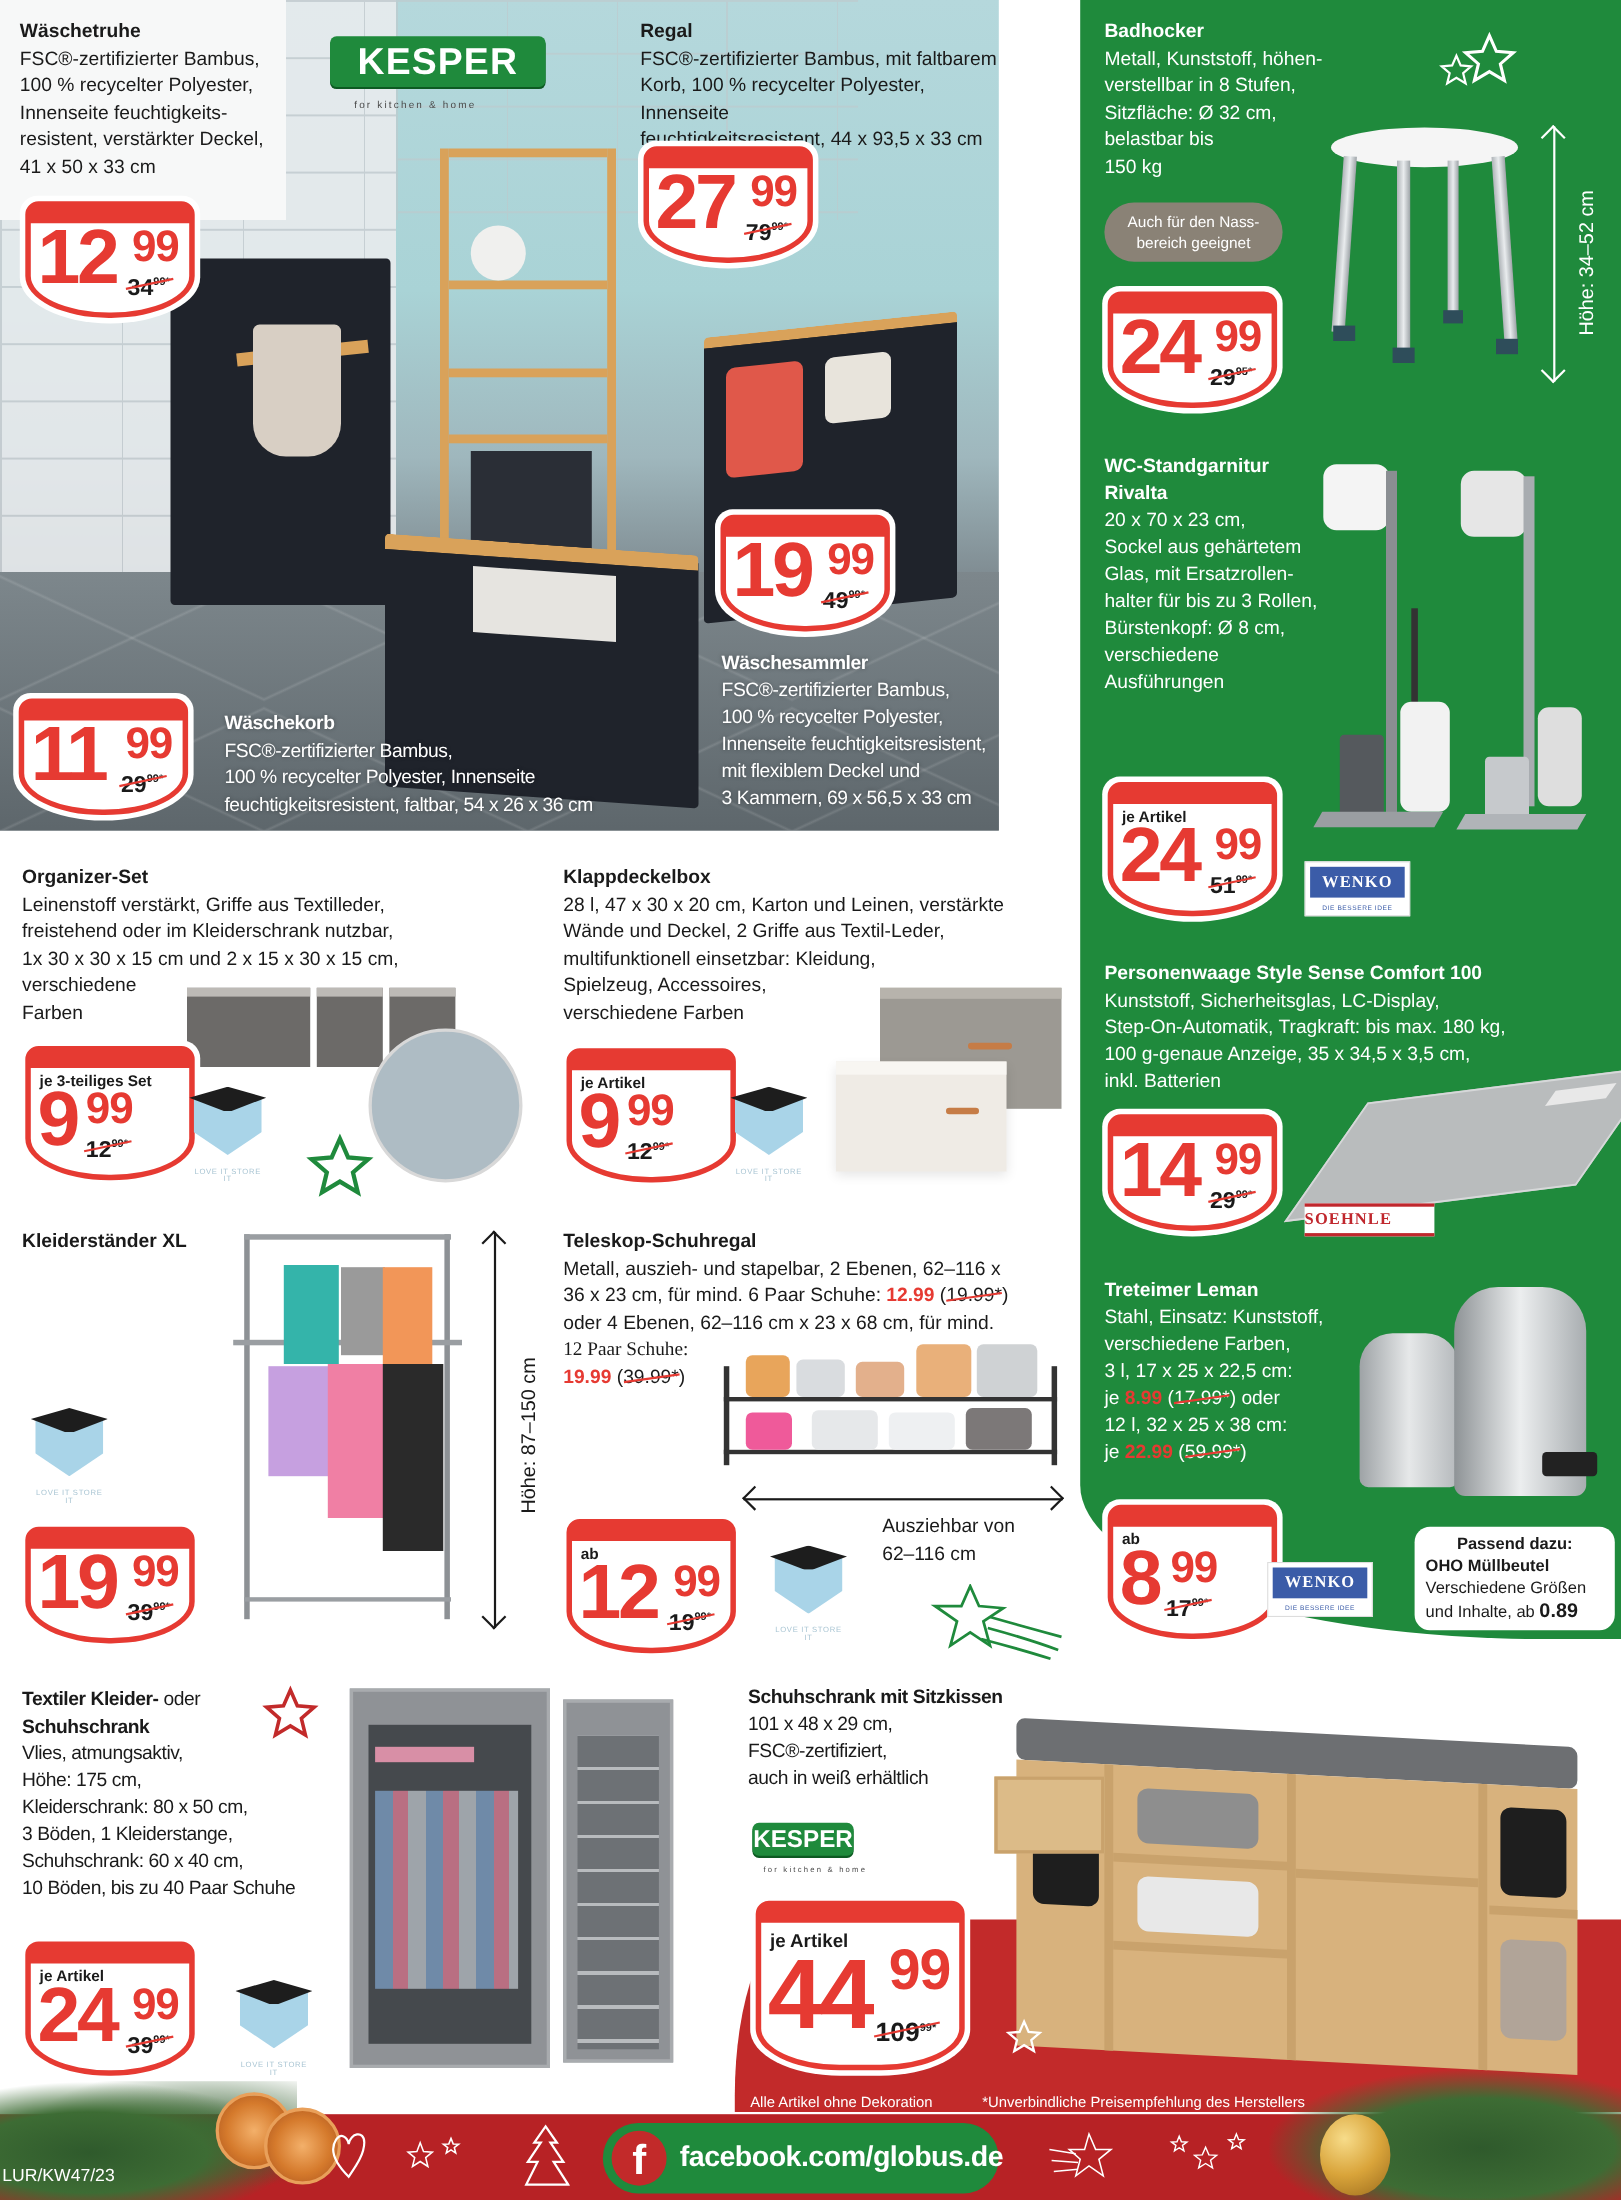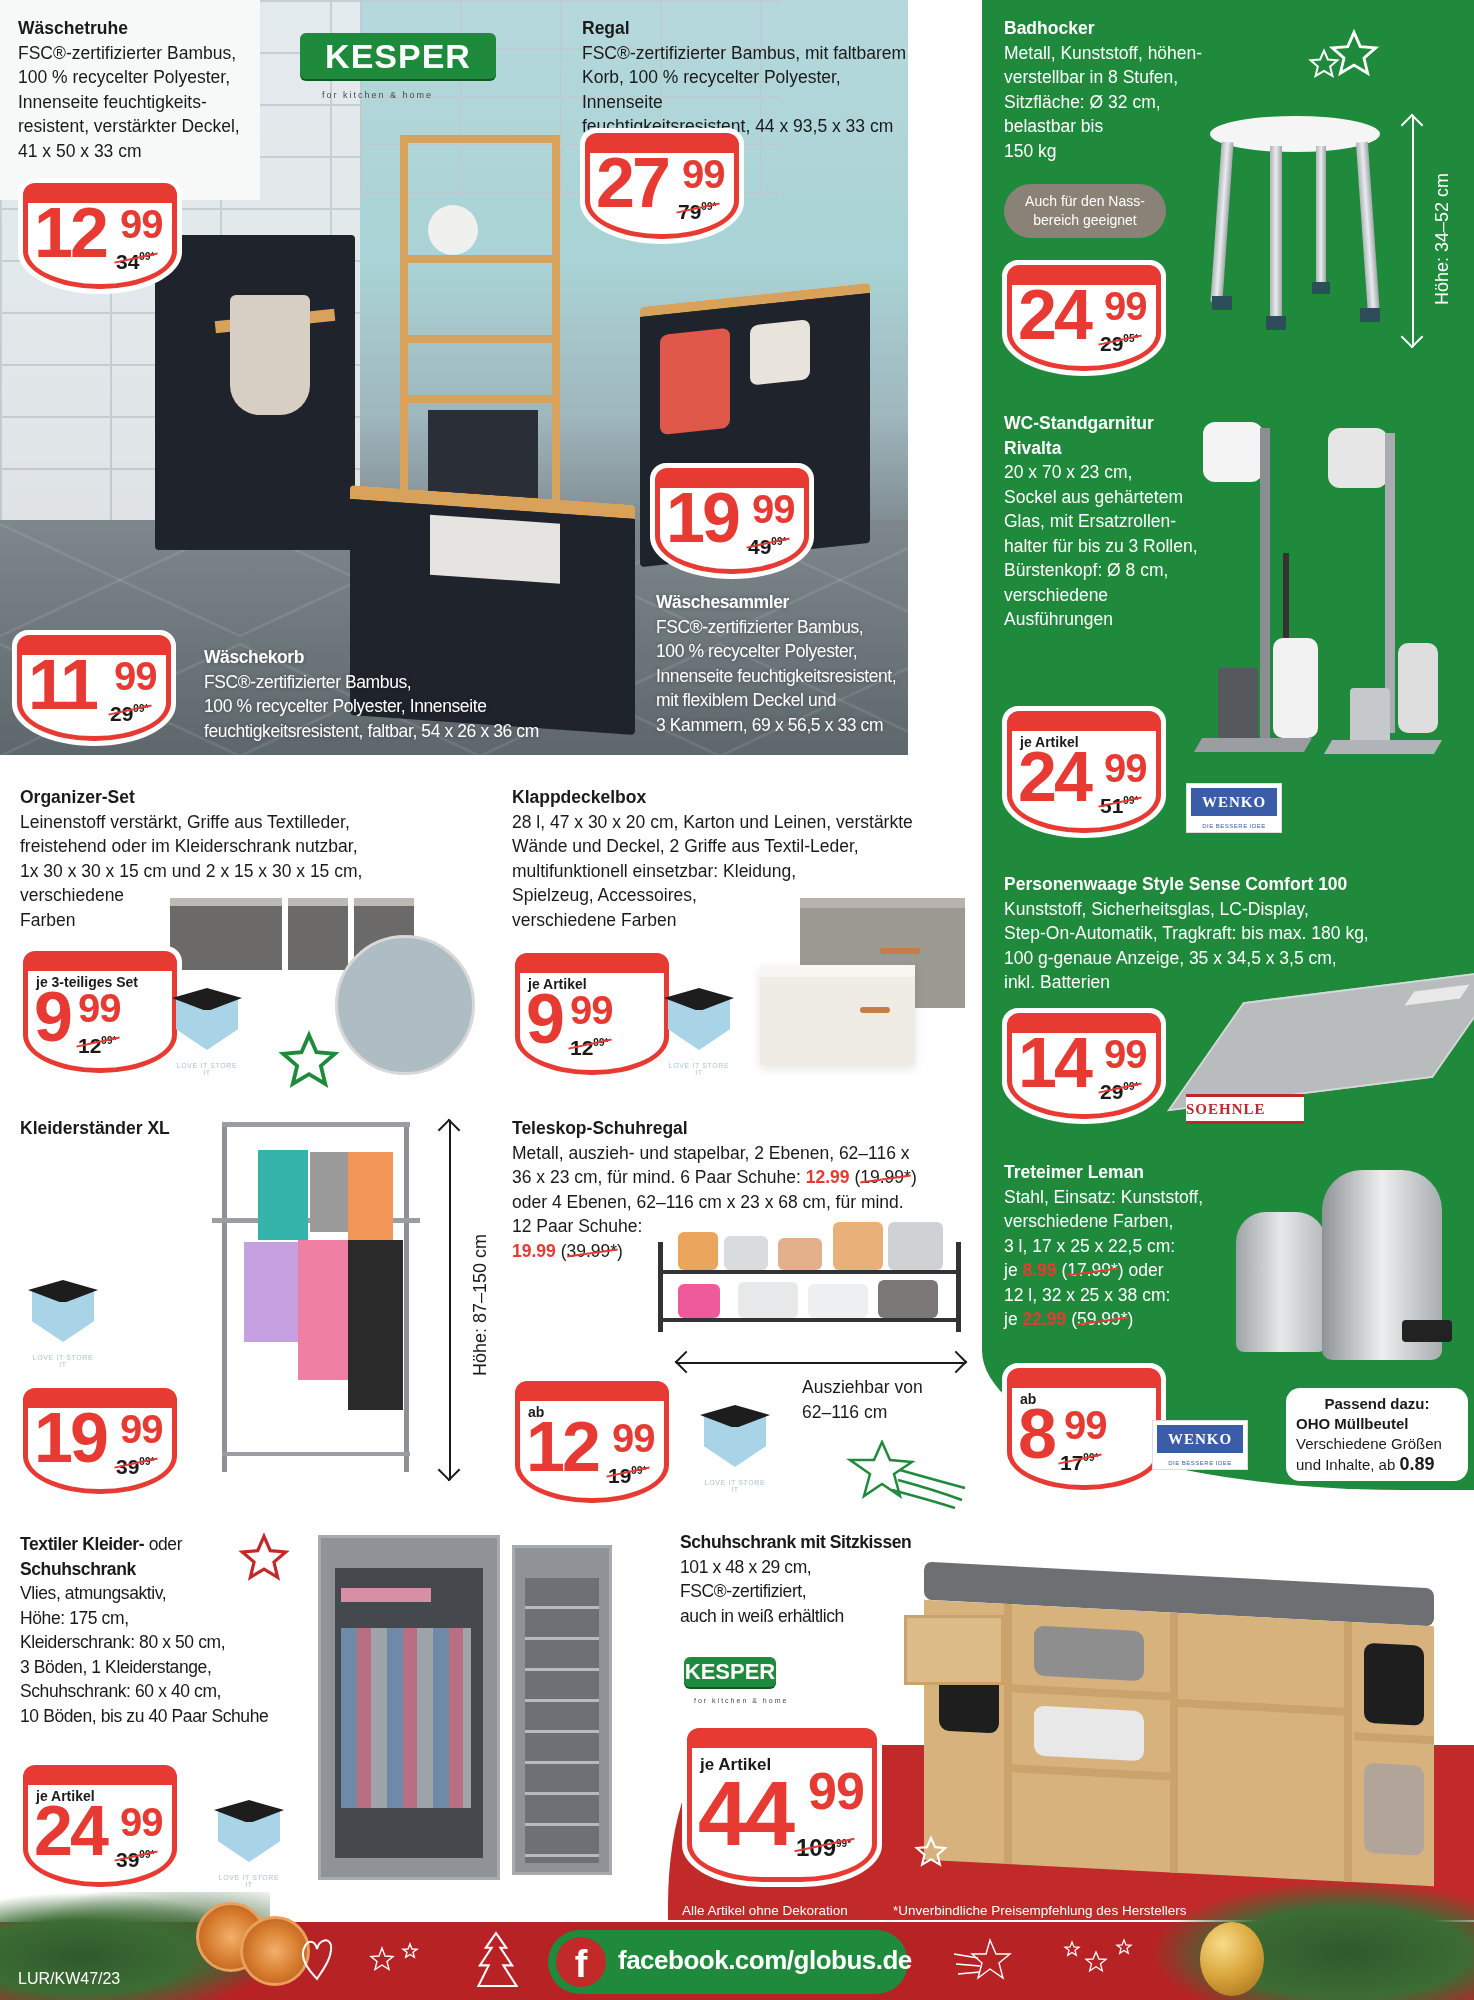--- a/index.html
+++ b/index.html
@@ -218,21 +218,21 @@
   }
   .fb-icon {
     position: absolute; left: 8px; top: 7px; width: 50px; height: 50px; border-radius: 50%;
     background: #c22a2a; color: #fff; font-weight: bold; font-size: 38px; text-align: center; line-height: 54px;
   }
   .fb-text {
     position: absolute; left: 70px; top: 15px; color: #fff; font-weight: bold; font-size: 26px;
     letter-spacing: -0.5px;
   }
   .footnote { position: absolute; color: #fff; font-size: 13.5px; }
-  .code { position: absolute; left: 18px; top: 1970px; color: #fff; font-size: 16px; text-align: right; }
+  .code { position: absolute; left: 2px; top: 1970px; color: #fff; font-size: 16px; text-align: right; }
 
   
   .ph { position: absolute; }
 </style>
 </head>
 <body>
 
 <div class="hero">
   <div class="tiles"></div>
   <div class="window"></div>
@@ -531,21 +531,21 @@
   <span class="main">19</span>
   <span class="cents" style="left:100px;">99</span>
   <span class="old" style="left:96px;"><span>39</span><sup>99*</sup></span>
 </div>
 
 <div class="block" style="left:512px;top:1116px;">
   <span class="title">Teleskop-Schuhregal</span>
   <span style="display:block;">Metall, auszieh- und stapelbar, 2 Ebenen, 62–116 x</span>
   <span style="display:block;"><span>36 x 23 cm, für mind. 6 Paar Schuhe: </span><span class="red-price">12.99</span><span> (</span><span class="strike">19.99*</span><span>)</span></span>
   <span style="display:block;">oder 4 Ebenen, 62–116 cm x 23 x 68 cm, für mind.</span>
-  <span style="display:block;">12 Paar Schuhe:</span>
+  <span style="display:block;font-family:Liberation Serif, serif;">12 Paar Schuhe:</span>
   <span style="display:block;"><span class="red-price">19.99</span><span> (</span><span class="strike">39.99*</span><span>)</span></span>
 </div>
 <div class="ph" style="left:658px;top:1222px;width:305px;height:110px;">
   <div style="position:absolute;left:0;top:20px;width:5px;height:90px;background:#333;"></div>
   <div style="position:absolute;left:298px;top:20px;width:5px;height:90px;background:#333;"></div>
   <div style="position:absolute;left:0;top:48px;width:303px;height:4px;background:#333;"></div>
   <div style="position:absolute;left:0;top:96px;width:303px;height:4px;background:#333;"></div>
   <div style="position:absolute;left:20px;top:10px;width:40px;height:38px;background:#e8a55b;border-radius:6px;"></div>
   <div style="position:absolute;left:66px;top:14px;width:44px;height:34px;background:#d9dcdf;border-radius:6px;"></div>
   <div style="position:absolute;left:120px;top:16px;width:44px;height:32px;background:#e3b08c;border-radius:6px;"></div>

